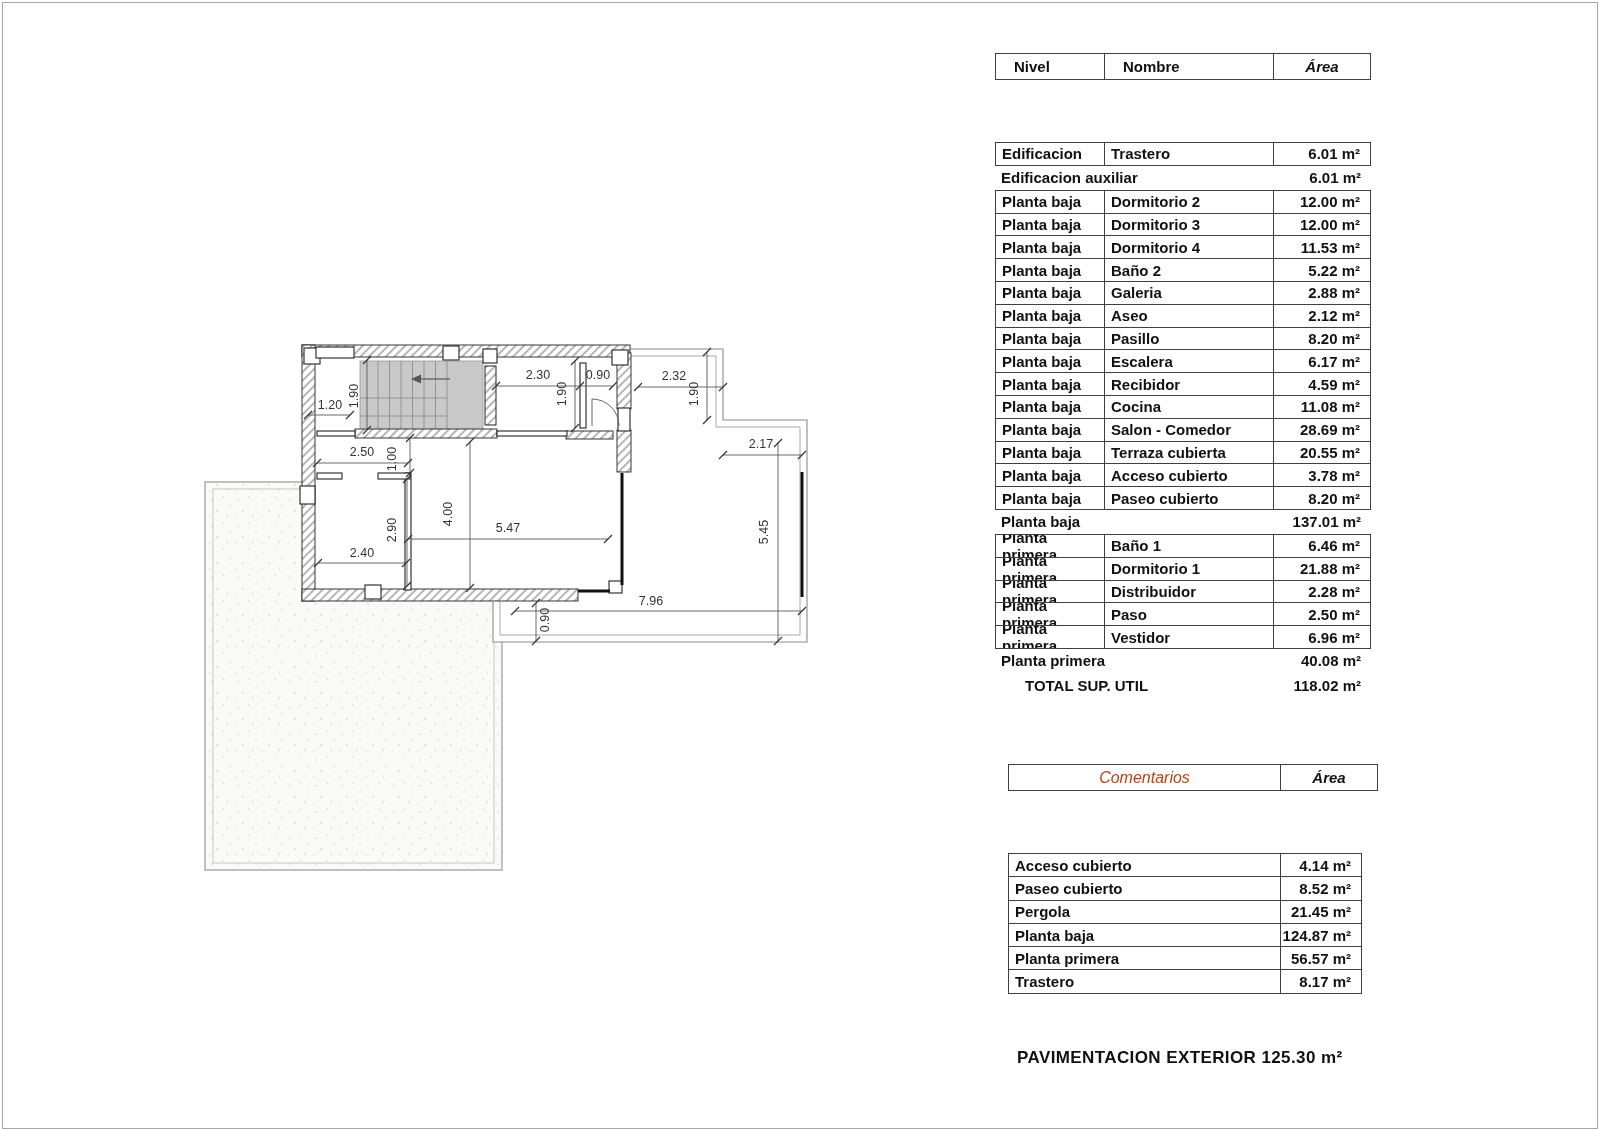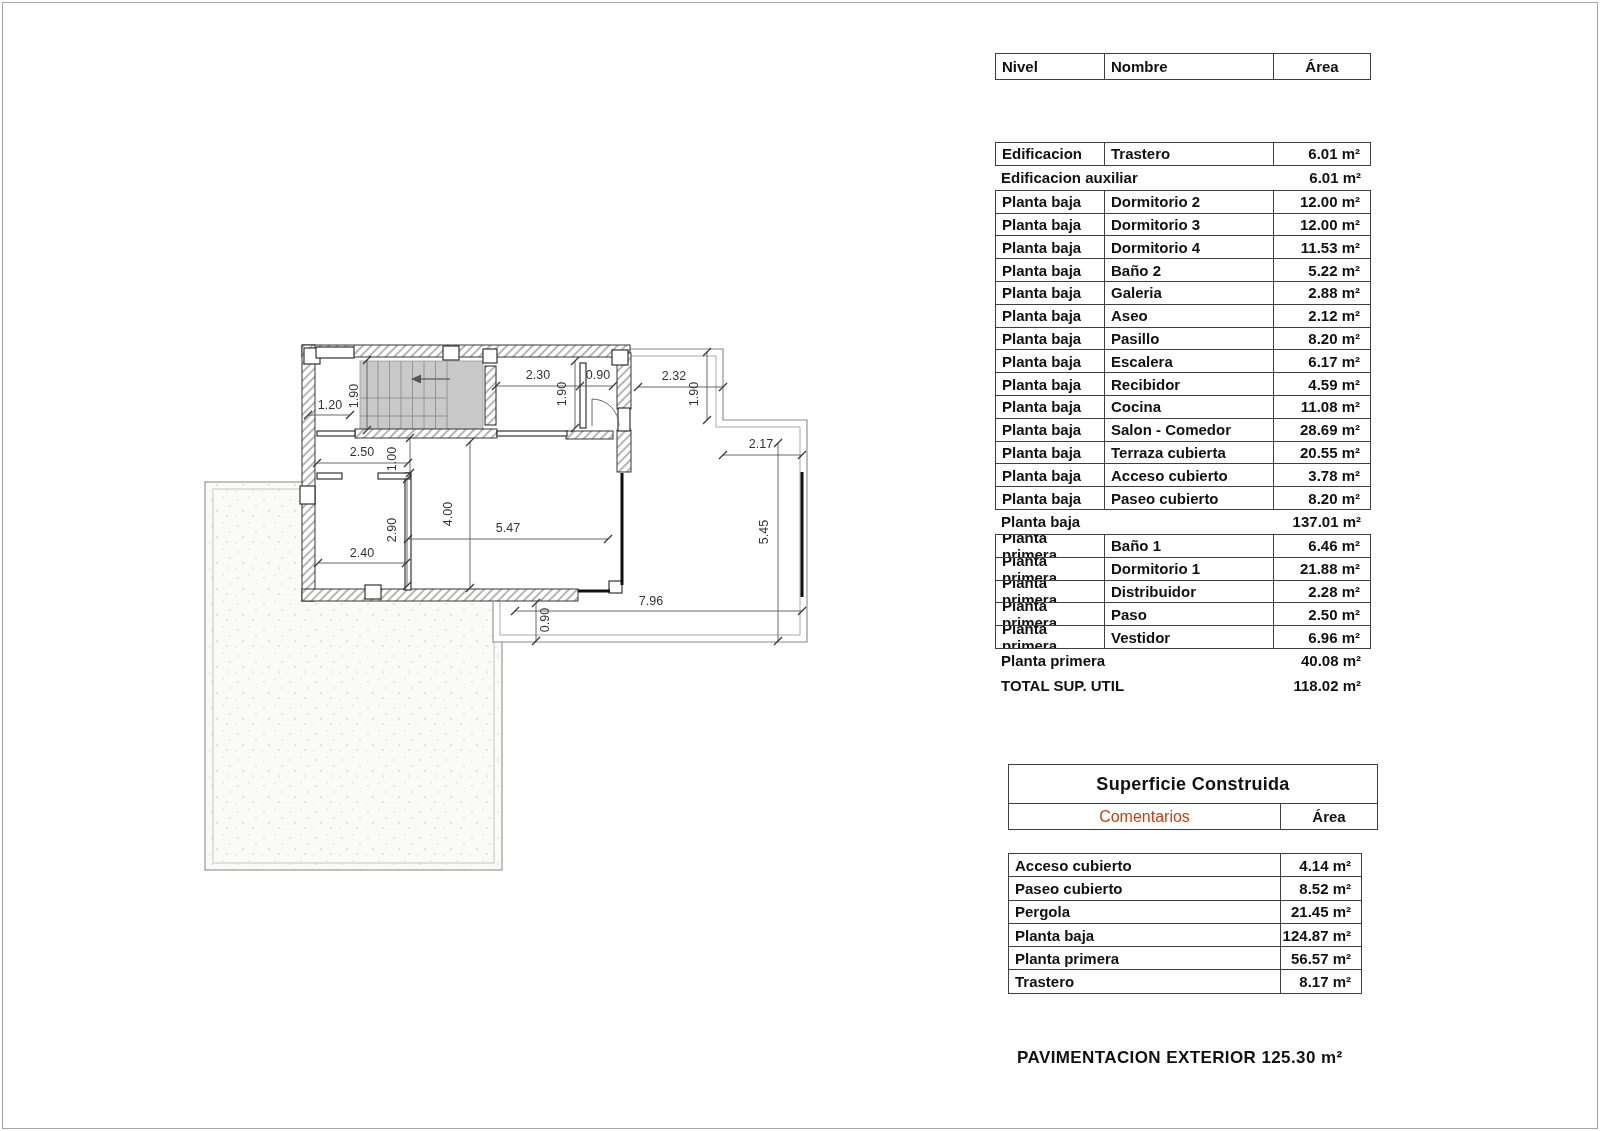--- a/index.html
+++ b/index.html
@@ -15,43 +15,43 @@
   .tbl-head{position:absolute;border:1px solid #3f3f3f;background:#fff;box-sizing:border-box;}
   #t1h{left:995px;top:53px;width:376px;}
   #t2h{left:1008px;top:764px;width:370px;}
   .tbl-title{height:38px;line-height:38px;text-align:center;font-weight:bold;font-size:18px;
     border-bottom:1px solid #3f3f3f;letter-spacing:.3px;}
   .hdr-row{display:grid;height:25px;align-items:center;font-size:15px;}
   #t1h .hdr-row{grid-template-columns:109px 169px auto;}
   #t2h .hdr-row{grid-template-columns:272px auto;}
   .hc{height:100%;display:flex;align-items:center;font-weight:bold;box-sizing:border-box;}
   .hc.bordered{border-right:1px solid #3f3f3f;}
-  .hc.pad{padding-left:6px;}
-  .hc.center{justify-content:center;}
+  .hc.pad{padding-left:6px;margin-left:12px;}
+  .hc.center{justify-content:center;font-style:italic;}
   .hc.regular{font-weight:normal;font-size:16px;color:#c2410c;}
 
   .tbl-body{position:absolute;box-sizing:border-box;}
   #util-body{left:995px;top:142px;width:376px;}
   #cons-body{left:1008px;top:853px;width:354px;}
 
   .drow{display:grid;border:1px solid #3f3f3f;margin-bottom:-1px;
     font-weight:bold;font-size:15px;box-sizing:border-box;background:#fff;}
   #util-body .drow{grid-template-columns:109px 169px auto;height:23.8px;}
   #cons-body .drow{grid-template-columns:272px auto;height:24.3px;}
   .drow.tall{height:41px;}
   .cell{height:100%;display:flex;align-items:center;box-sizing:border-box;overflow:hidden;}
   .cell.b{border-right:1px solid #3f3f3f;}
   .cell.pad{padding-left:6px;}
   .cell.num{justify-content:flex-end;padding-right:10px;}
   .drow.tall .cell{align-items:flex-start;padding-top:2px;line-height:18px;}
 
   .srow,.xrow{display:flex;justify-content:space-between;align-items:center;
     font-weight:bold;font-size:15px;padding:0 10px 0 6px;box-sizing:border-box;}
   .srow{height:25px;}
-  .xrow{height:25px;}
+  .xrow{height:25px;margin-left:24px;}
 
   .footer-note{position:absolute;left:1017px;top:1048px;font-weight:bold;
     font-size:17px;letter-spacing:.4px;}
 
   .dim-label{font-size:12.5px;fill:#333;font-family:"Liberation Sans","DejaVu Sans",sans-serif;}
 </style>
 </head>
 <body>
 
 <div class="frame"></div>
@@ -304,21 +304,20 @@
       <span>Planta primera</span>
       <span>40.08 m²</span>
     </div>
     <div class="xrow">
       <span>TOTAL SUP. UTIL</span>
       <span>118.02 m²</span>
     </div>
   </div>
 
 <div class="tbl-head" id="t2h">
-  <div class="tbl-title">Superficie Construida</div>
   <div class="hdr-row">
     <div class="hc bordered center regular">Comentarios</div>
     <div class="hc center">Área</div>
   </div>
 </div>
 <div class="tbl-body" id="cons-body">
     <div class="drow">
       <div class="cell b pad">Acceso cubierto</div>
       <div class="cell num">4.14 m²</div>
     </div>

